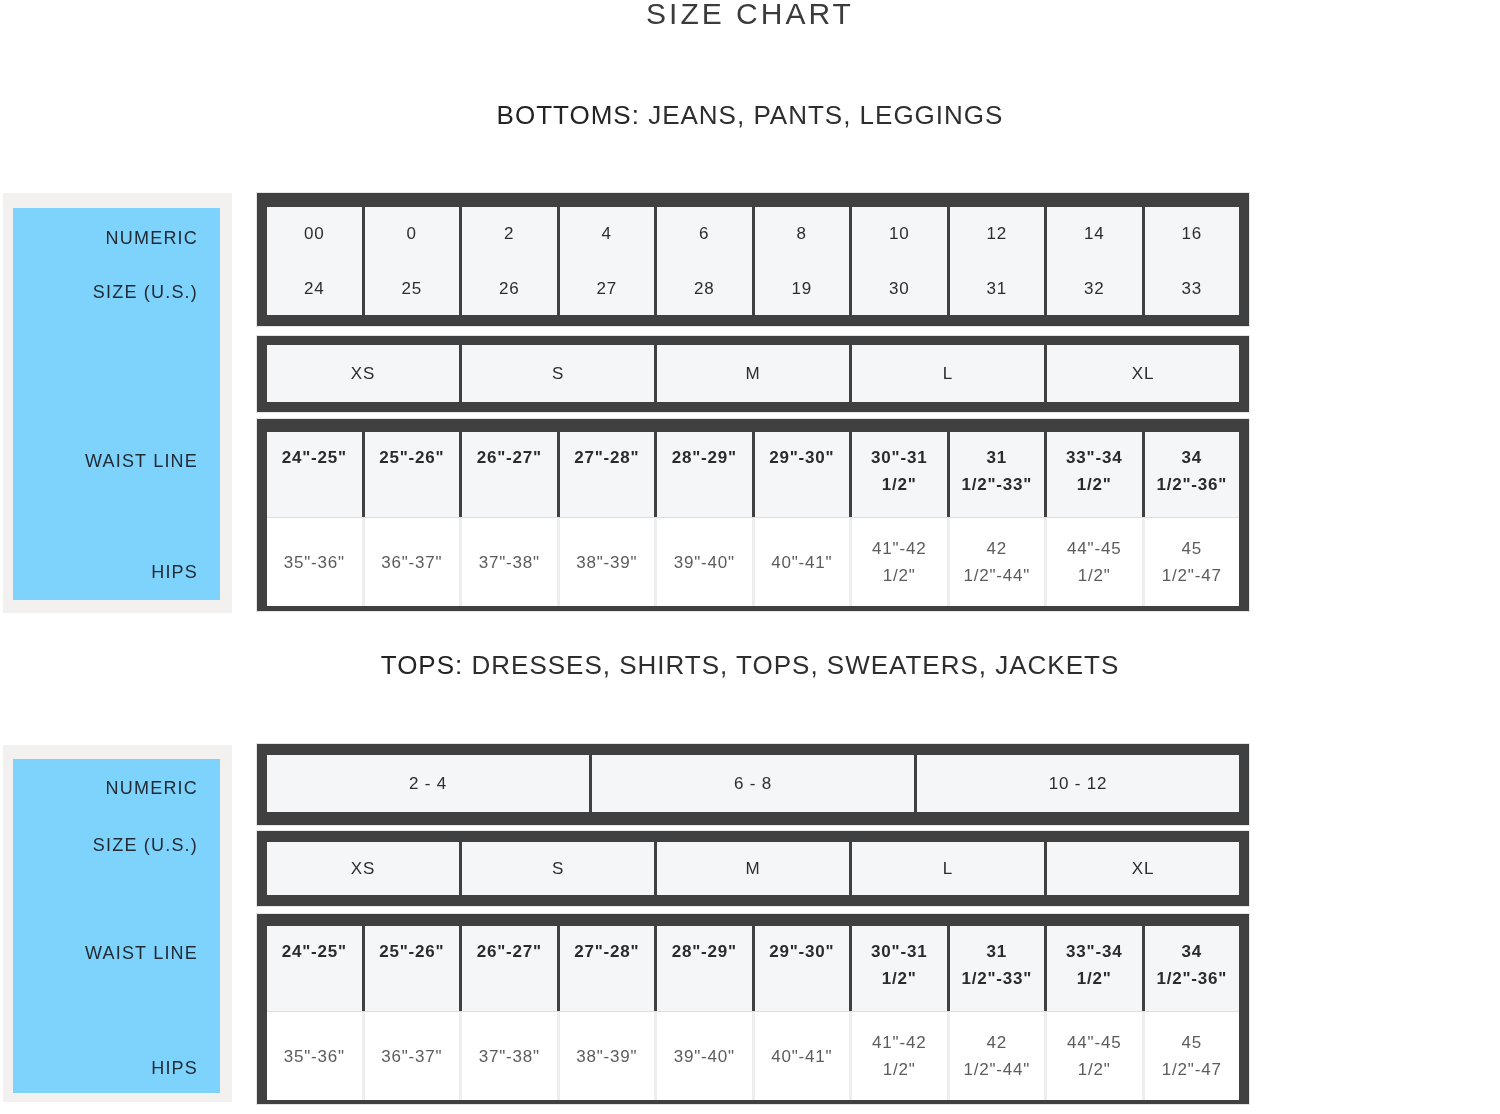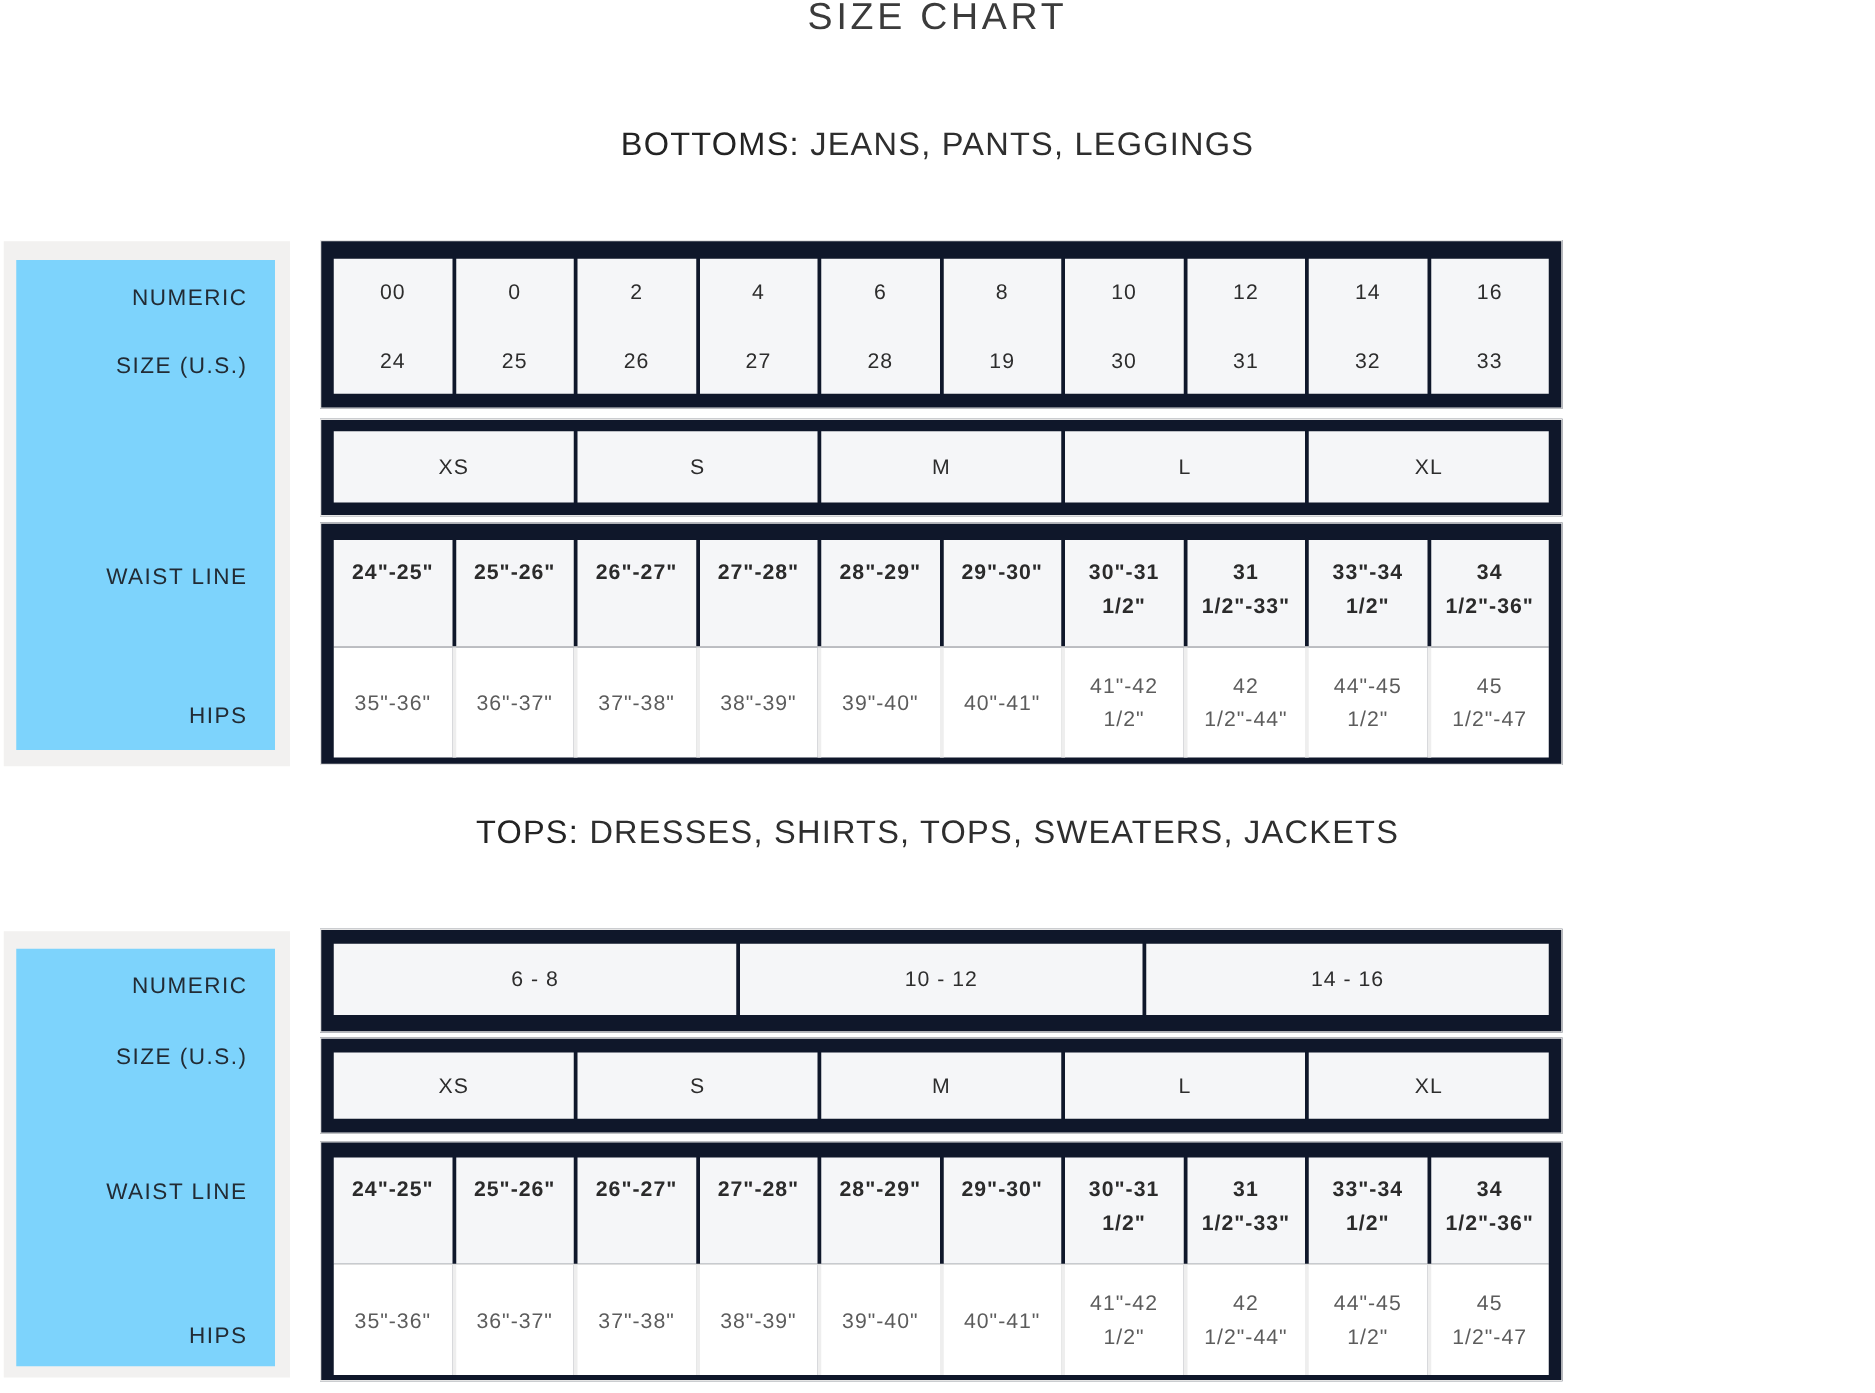--- a/index.html
+++ b/index.html
@@ -36,21 +36,21 @@
   #group-bottoms .lbl-numeric { top:19px; }
   #group-bottoms .lbl-size    { top:73px; }
   #group-bottoms .lbl-waist   { top:242px; }
   #group-bottoms .lbl-hips    { top:353px; }
   #group-tops .lbl-numeric { top:18px; }
   #group-tops .lbl-size    { top:75px; }
   #group-tops .lbl-waist   { top:183px; }
   #group-tops .lbl-hips    { top:298px; }
 
   .tables { position:absolute; left:256px; width:1238px; top:0; }
-  .section { position:absolute; left:0; width:994px; background:#0f172a; border:1px solid #e5e5e5; }
+  .section { position:absolute; left:0; width:994px; background:#404040; border:1px solid #e5e5e5; }
   .cells { display:flex; gap:3px; }
   .cell {
     flex:1 1 0; background:#f5f6f8; display:flex; align-items:center; justify-content:center;
     font-size:17px; letter-spacing:0.8px; color:#2d2d2d; text-align:center; line-height:27px;
   }
   .v { display:block; width:100%; text-align:center; }
 
   
   #b-num   { top:0;     height:135px; padding:14px 10px 0; }
   #b-alpha { top:143px; height:78px;  padding:9px  10px 0; }
@@ -210,23 +210,23 @@
       <div class="side-gray">
         <div class="side-label lbl-numeric">NUMERIC</div>
         <div class="side-label lbl-size">SIZE (U.S.)</div>
         <div class="side-label lbl-waist">WAIST LINE</div>
         <div class="side-label lbl-hips">HIPS</div>
       </div>
     </div>
     <div class="tables">
       <div class="section" id="t-num">
         <div class="cells">
+            <div class="cell range-cell">2 - 4</div>
             <div class="cell range-cell">6 - 8</div>
             <div class="cell range-cell">10 - 12</div>
-            <div class="cell range-cell">14 - 16</div>
           </div>
       </div>
       <div class="section" id="t-alpha">
         <div class="cells">
             <div class="cell alpha-cell">XS</div>
             <div class="cell alpha-cell">S</div>
             <div class="cell alpha-cell">M</div>
             <div class="cell alpha-cell">L</div>
             <div class="cell alpha-cell">XL</div>
           </div>

